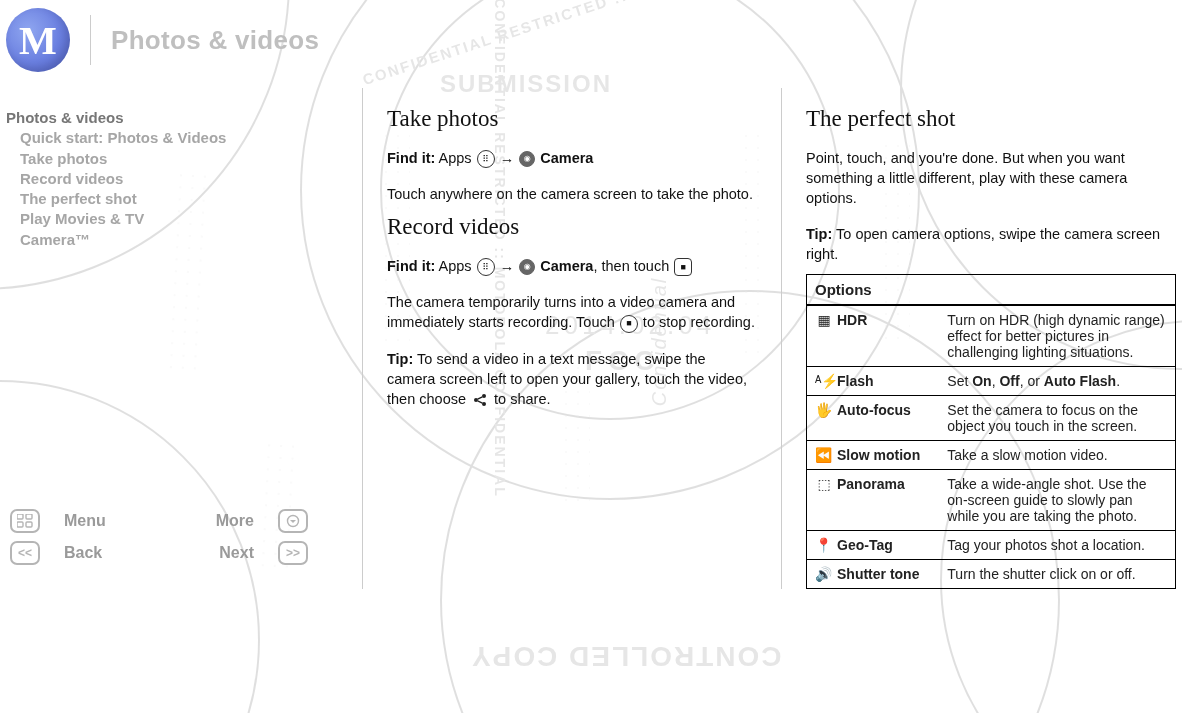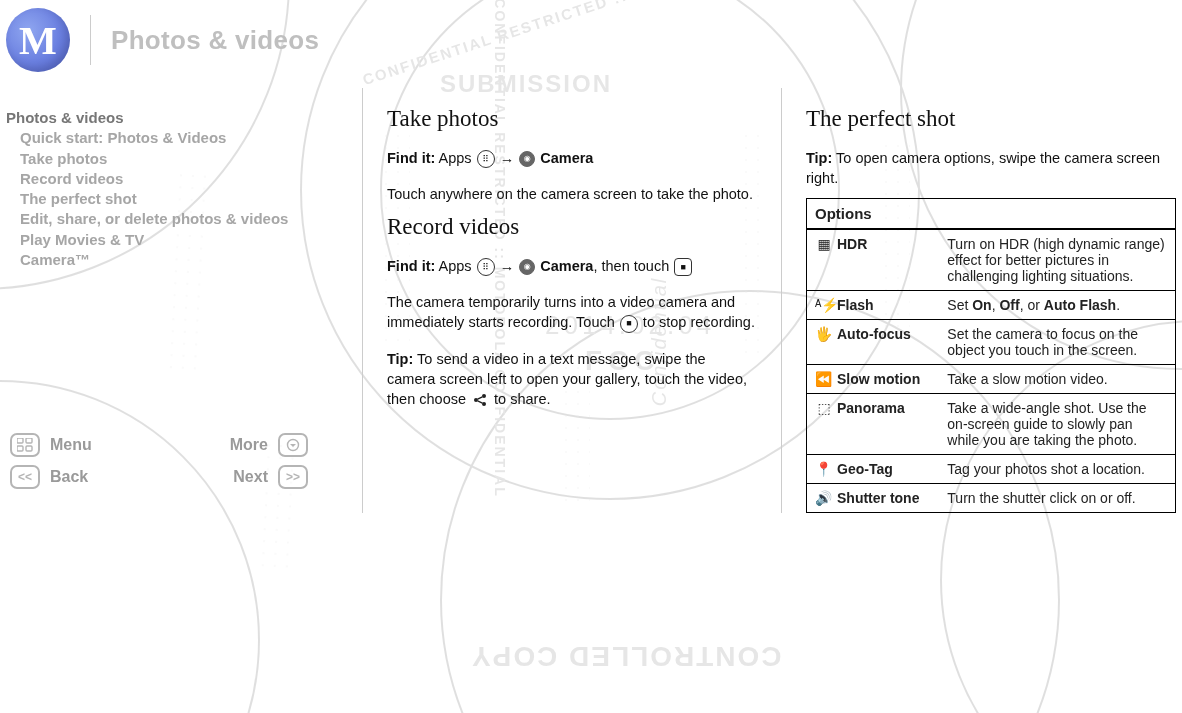--- a/index.html
+++ b/index.html
@@ -49,21 +49,21 @@
   
   .page { position:relative; z-index:2; display:flex; padding: 8px 6px 0 6px;}
   .sidebar { width:332px; flex:none; position:relative; display:flex; flex-direction:column;}
   .toc { padding: 20px 0 0 0;}
   .toc-l0 { font-weight:800; font-size:15px; color:#a6a6a6; line-height:1.35;}
   .toc-l1 { font-weight:800; font-size:15px; color:#a6a6a6; line-height:1.35; padding-left:14px;}
   .toc-l0.active, .toc-l1.active { color:#767676;}
 
   .footer-nav { margin-top:auto; padding-bottom:20px;}
   .nav-row { display:flex; align-items:center; justify-content:space-between; padding:4px 30px 4px 4px;}
-  .nav-left, .nav-right { display:flex; align-items:center; gap:10px; color:#9a9a9a; font-weight:700; font-size:16px;}
+  .nav-left, .nav-right { display:flex; align-items:center; gap:24px; color:#9a9a9a; font-weight:700; font-size:16px;}
   .nav-icon {
     width:30px; height:24px; border:2px solid #b5b5b5; border-radius:7px;
     display:flex; align-items:center; justify-content:center; color:#b5b5b5; font-size:12px; font-weight:900;
   }
   .col-divider { width:1px; background:#ccc; margin: 0 24px;}
   .col { flex:1; padding-top:18px;}
   .col h2 { font-family: Georgia, 'Times New Roman', serif; font-weight:400; font-size:23px; margin-bottom:6px; color:#111;}
   .col p { font-size:14.5px; line-height:1.38; margin-bottom:10px; color:#111;margin-top:16px;}
   .col .lead { font-size:14.5px;}
   .bold { font-weight:700;}
@@ -118,21 +118,20 @@
 
 <div class="page">
 
   <div class="sidebar">
     <div class="toc">
       <div class="toc-l0 active">Photos &amp; videos</div>
       <div class="toc-l1">Quick start: Photos &amp; Videos</div>
       <div class="toc-l1">Take photos</div>
       <div class="toc-l1">Record videos</div>
       <div class="toc-l1">The perfect shot</div>
-      <div class="toc-l1">Edit, share, or delete photos &amp; videos</div>
       <div class="toc-l1">Play Movies &amp; TV</div>
       <div class="toc-l1">Camera™</div>
     </div>
 
     <div class="footer-nav">
       <div class="nav-row">
         <div class="nav-left">
           <span class="nav-icon">
             <svg width="16" height="14" viewBox="0 0 16 14">
                 <rect x="0" y="0" width="6" height="5" rx="1" fill="none" stroke="#b5b5b5" stroke-width="1.4"></rect>
@@ -192,20 +191,21 @@
             <line x1="4.6" y1="7.8" x2="9.4" y2="10.2" stroke="#222" stroke-width="1.4"></line>
           </svg>
         </span><span> to share.</span>
     </p>
   </div>
 
   <div class="col-divider"></div>
 
   <div class="col">
     <h2>The perfect shot</h2>
+    <p>Point, touch, and you're done. But when you want something a little different, play with these camera options.</p>
     <p><span class="bold">Tip:</span><span> To open camera options, swipe the camera screen right.</span></p>
 
     <table class="options">
       <thead>
           <tr>
             <th colspan="2">Options</th>
           </tr>
         </thead>
       <tbody>
         <tr>

